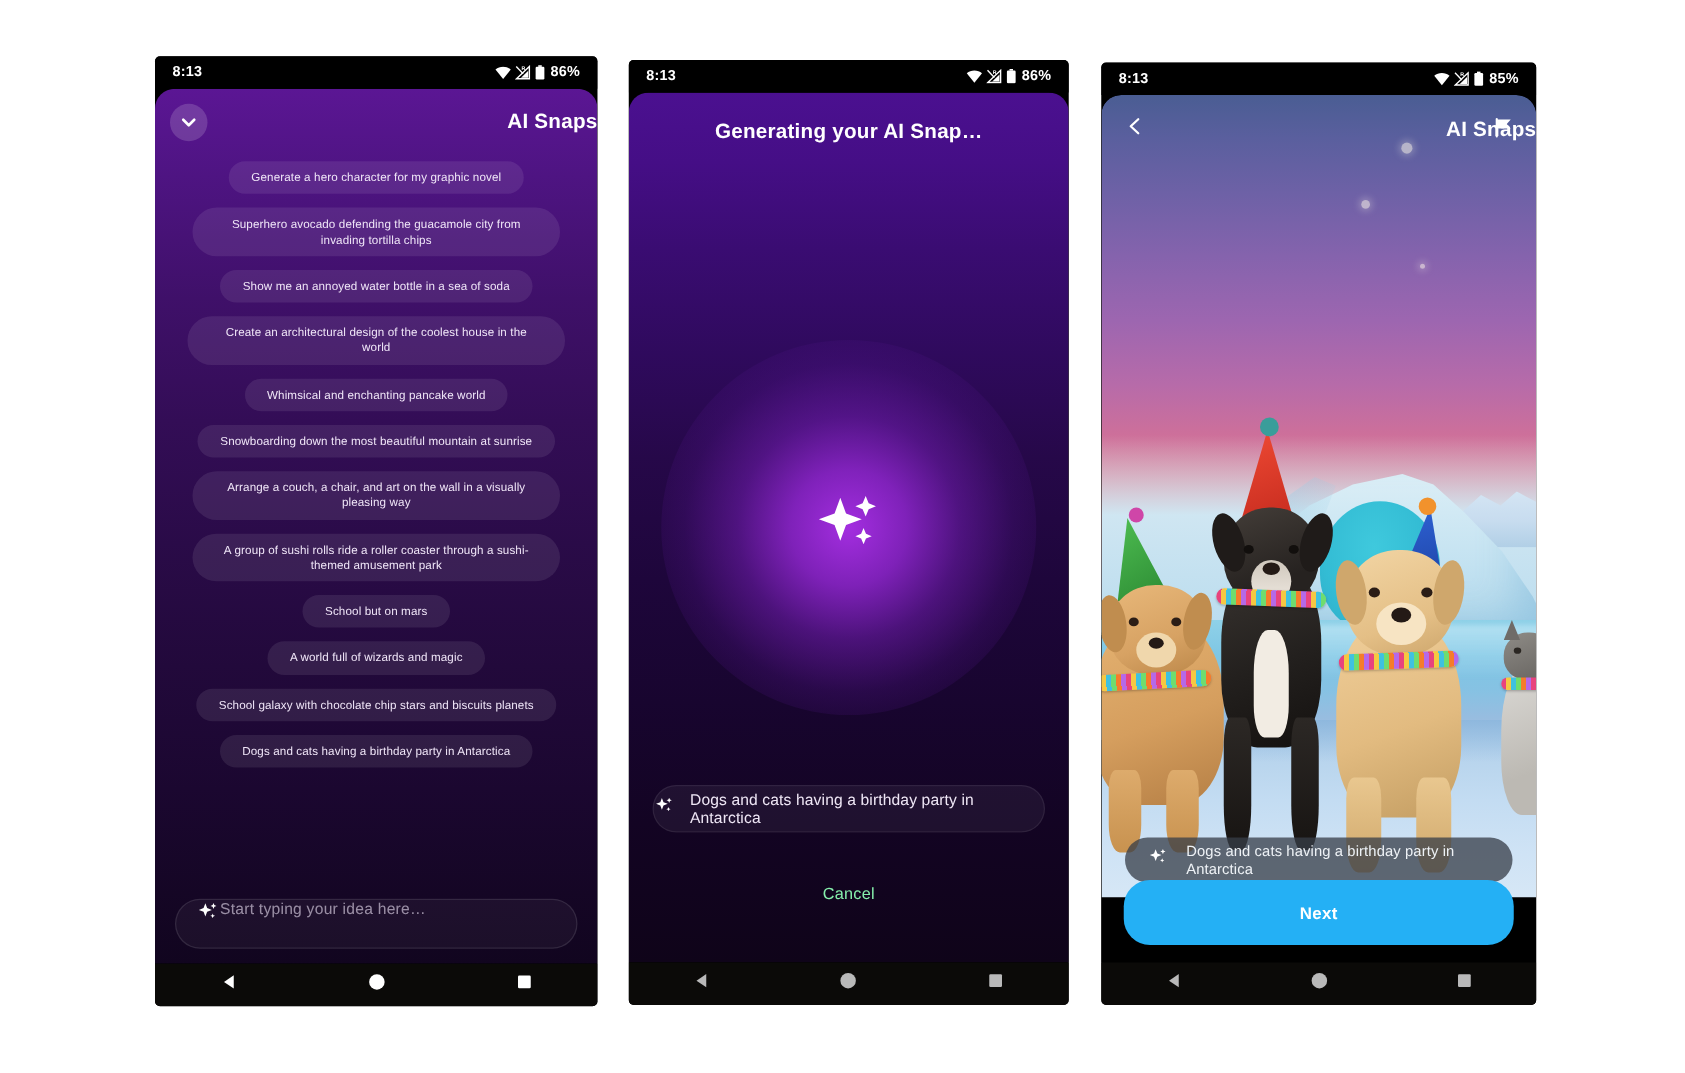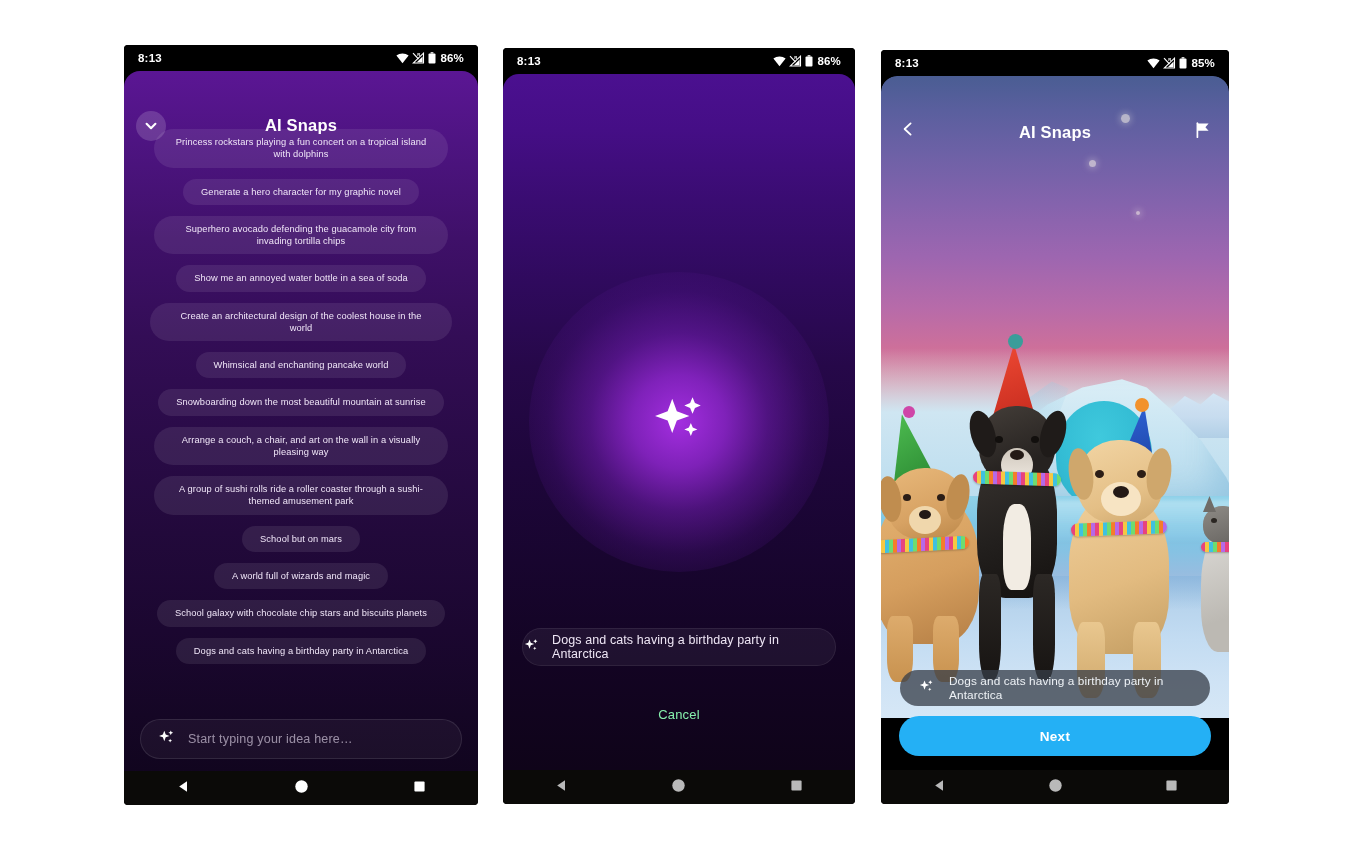--- a/index.html
+++ b/index.html
@@ -101,23 +101,22 @@
       rgba(40,8,70,0) 100%);
     pointer-events: none;
   }
 
   
   .hdr {
     position: relative;
     height: 52px;
     display: flex;
     align-items: center;
-    justify-content: center;
+    justify-content: flex-end;
     z-index: 10;
-    margin-top: 28px;
   }
   .hdr-title {
     color: #fff;
     font-size: 16.5px;
     font-weight: 700;
     letter-spacing: .2px;
   }
   .chev-btn {
     position: absolute;
     left: 12px; top: 12px;
@@ -157,23 +156,21 @@
   
   .inputbar {
     position: absolute;
     left: 16px; right: 16px;
     bottom: 12px;
     height: 40px;
     border-radius: 21px;
     background: rgba(255,255,255,0.045);
     border: 1px solid rgba(255,255,255,0.10);
     display: flex;
-    align-items: center;
     padding: 0 16px;
-    gap: 12px;
     z-index: 12;
   }
   .inputbar .ph {
     color: rgba(236,226,245,0.60);
     font-size: 12.5px;
     letter-spacing: .2px;
   }
 
   
   .gen-title {
@@ -347,21 +344,21 @@
     gap: 14px;
     padding: 0 18px;
     z-index: 20;
   }
   .photo-pill .txt { color: #eef2f6; font-size: 11.8px; letter-spacing: .1px; }
 
   .next-btn {
     position: absolute;
     left: 18px; right: 18px;
     bottom: 14px;
-    height: 40px;
+    height: 52px;
     border-radius: 21px;
     background: #24b0f5;
     display: flex; align-items: center; justify-content: center;
     z-index: 20;
   }
   .next-btn span { color: #ffffff; font-size: 13.5px; font-weight: 700; letter-spacing: .3px; }
 
   
   .navbar {
     position: absolute;
@@ -419,21 +416,20 @@
             <span>
               <svg width="16" height="16" viewBox="0 0 16 16">
                   <path d="M3.6 5.8 8 10.2l4.4-4.4" fill="none" stroke="#fff" stroke-width="2.1" stroke-linecap="round" stroke-linejoin="round"></path>
                 </svg>
             </span>
           </div>
           <div class="hdr-title">AI Snaps</div>
         </div>
 
         <div class="chips">
-          <div class="chip" style="max-width:294px">Princess rockstars playing a fun concert on a tropical island with dolphins</div>
           <div class="chip">Generate a hero character for my graphic novel</div>
           <div class="chip" style="max-width:294px">Superhero avocado defending the guacamole city from invading tortilla chips</div>
           <div class="chip">Show me an annoyed water bottle in a sea of soda</div>
           <div class="chip">Create an architectural design of the coolest house in the world</div>
           <div class="chip">Whimsical and enchanting pancake world</div>
           <div class="chip">Snowboarding down the most beautiful mountain at sunrise</div>
           <div class="chip" style="max-width:294px">Arrange a couch, a chair, and art on the wall in a visually pleasing way</div>
           <div class="chip" style="max-width:294px">A group of sushi rolls ride a roller coaster through a sushi-themed amusement park</div>
           <div class="chip">School but on mars</div>
           <div class="chip">A world full of wizards and magic</div>
@@ -500,20 +496,21 @@
         </span>
         <span class="sb-pct">86%</span>
       </span>
     </div>
 
     <div class="screen">
       <div class="screen-inner">
         <div class="bg-purple-gen"></div>
         <div class="glow"></div>
 
+        <div class="gen-title">Generating your AI Snap…</div>
 
         <div class="sparkle-center">
           <svg width="58" height="58" viewBox="0 0 24 24">
             <path d="M9.2 3.2 11.1 8.4 16.3 10.3 11.1 12.2 9.2 17.4 7.3 12.2 2.1 10.3 7.3 8.4z" fill="#ffffff"></path>
             <path d="M17.6 2.6 18.6 5.0 21 6 18.6 7 17.6 9.4 16.6 7 14.2 6 16.6 5.0z" fill="#ffffff"></path>
             <path d="M16.9 13.2 17.7 15.1 19.6 15.9 17.7 16.7 16.9 18.6 16.1 16.7 14.2 15.9 16.1 15.1z" fill="#ffffff"></path>
           </svg>
         </div>
 
         <div class="prompt-pill">

